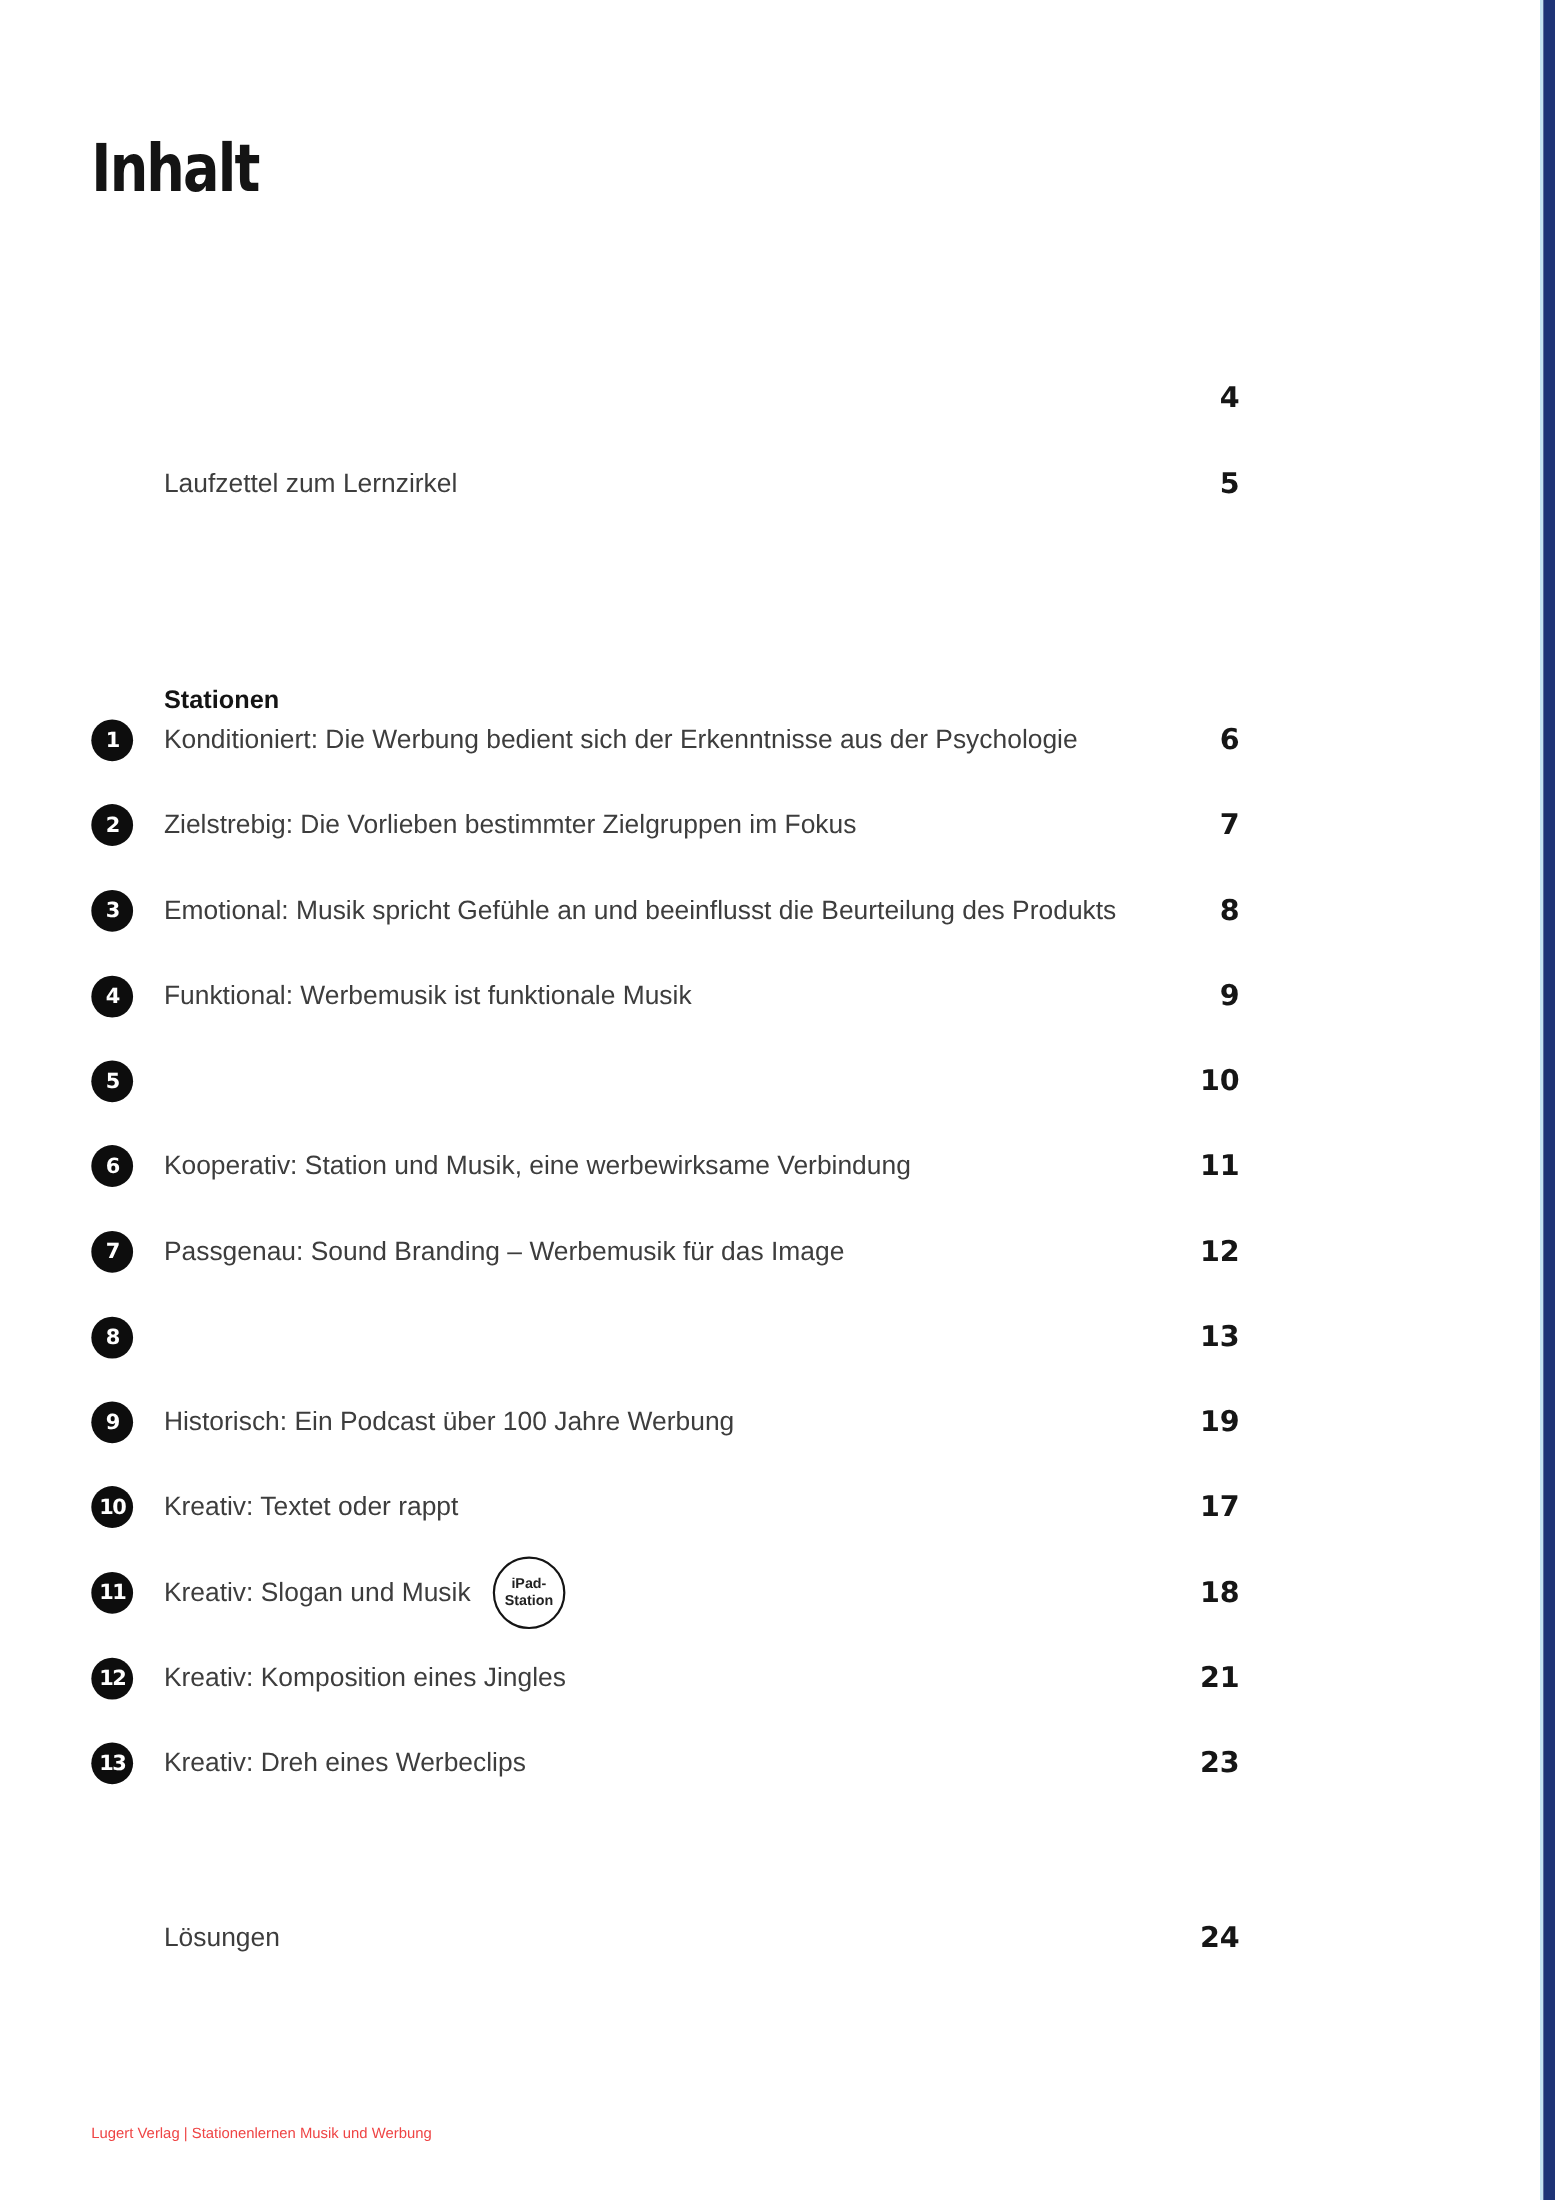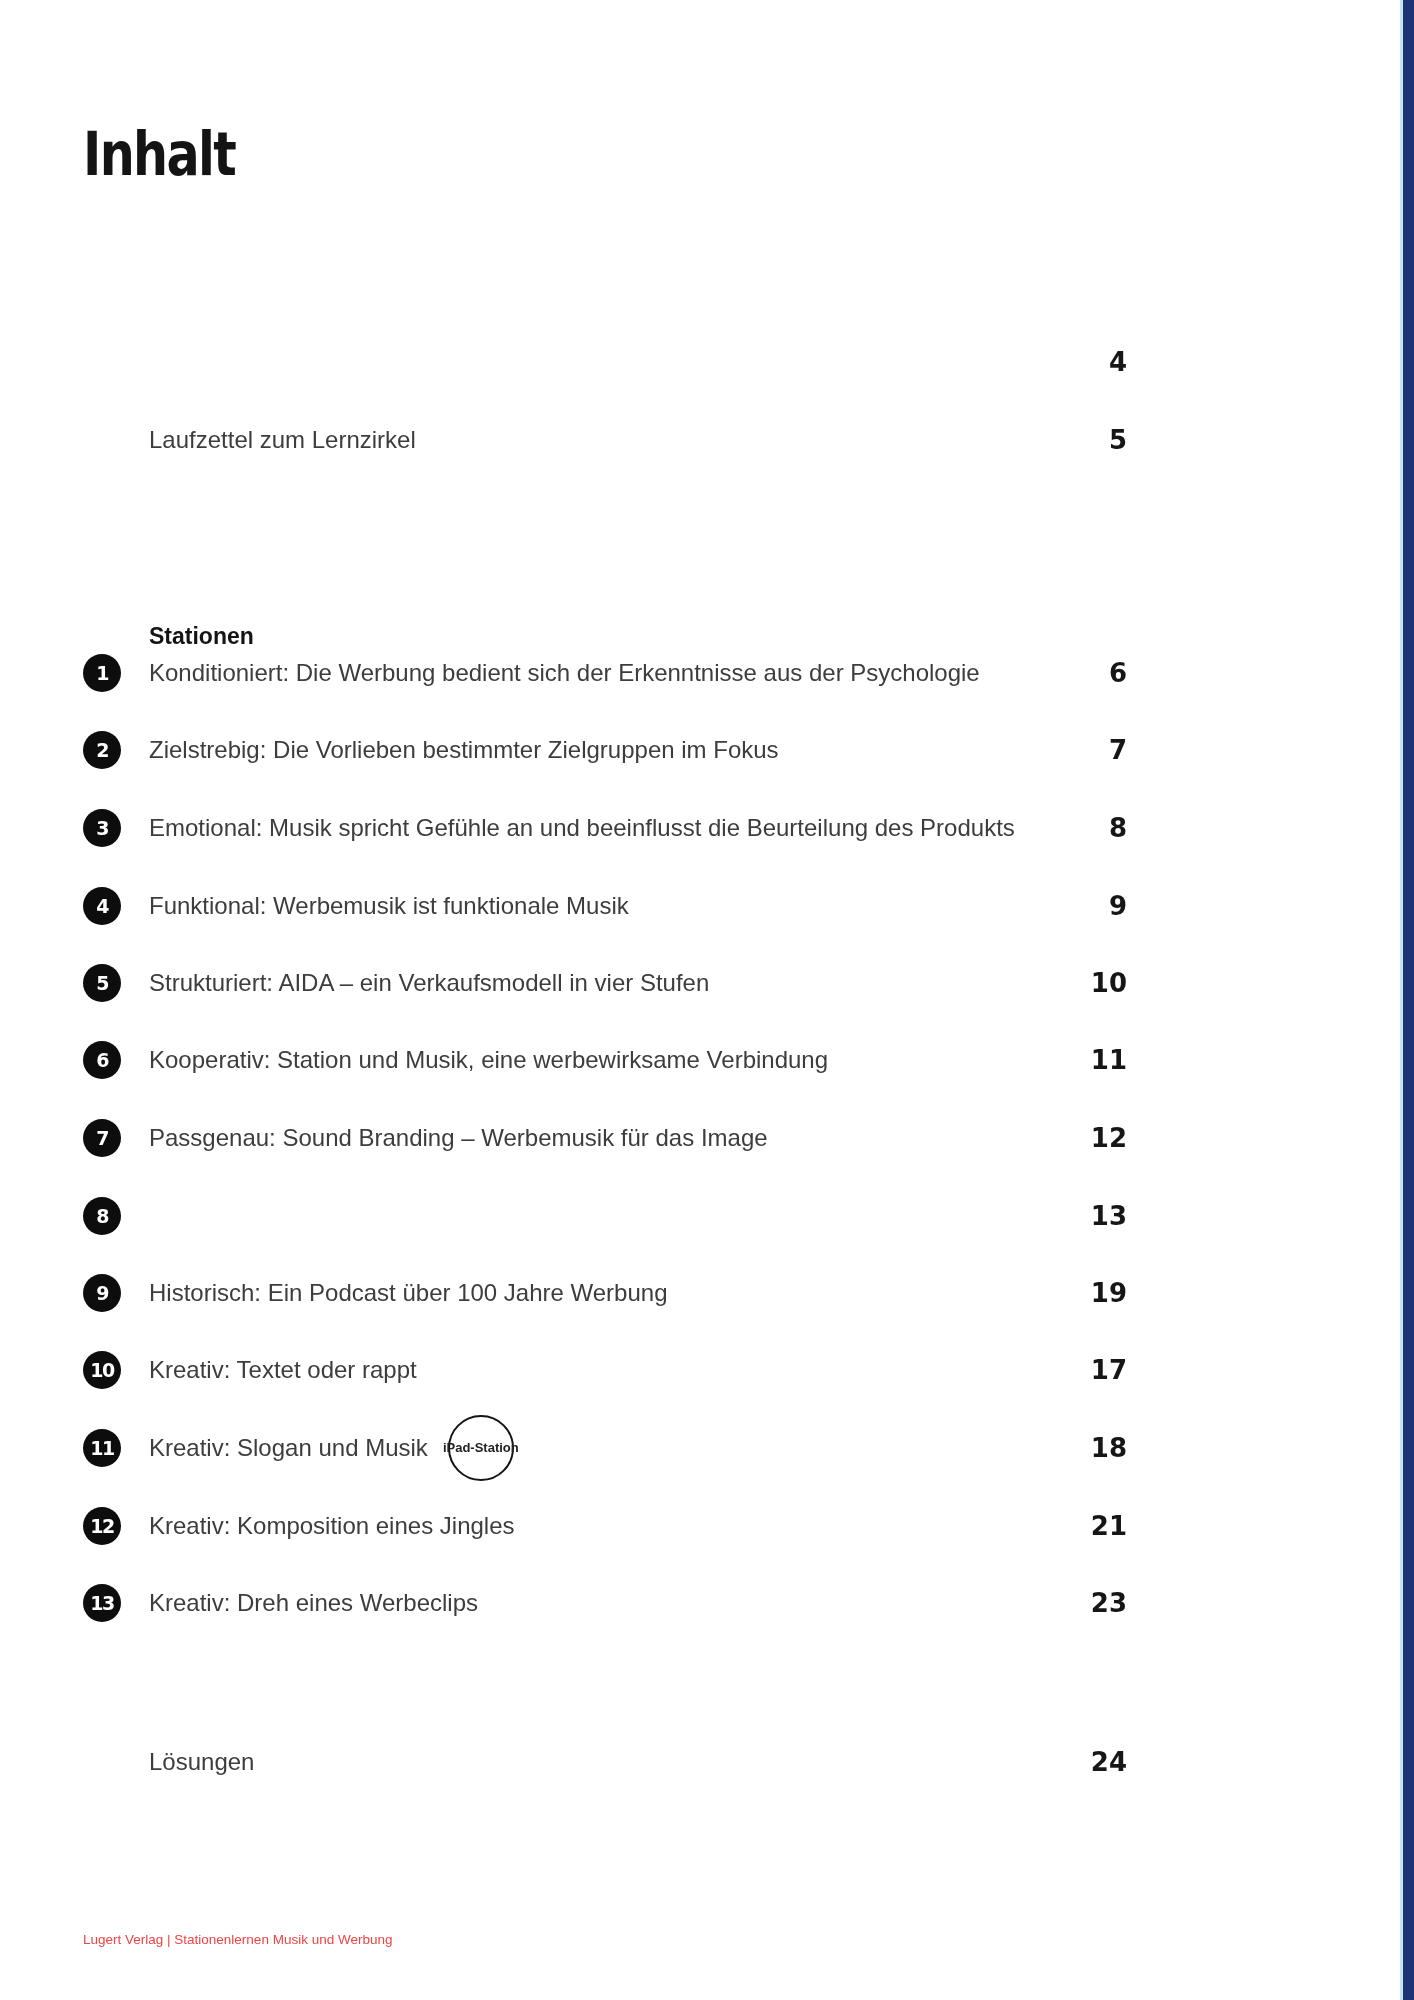--- a/index.html
+++ b/index.html
@@ -53,21 +53,21 @@
   .num-circle span{
     font-family:"DejaVu Sans",sans-serif;
     font-size:19px;font-weight:bold;color:#ffffff;
     letter-spacing:-1.5px;line-height:1;
   }
   .ipad-badge{
     width:62px;height:62px;flex:0 0 62px;
     margin-left:20px;
     border:2px solid #141414;border-radius:50%;
     background:#fff;
-    display:flex;flex-direction:row;align-items:center;justify-content:center;
+    display:flex;flex-direction:column;align-items:center;justify-content:center;
     line-height:1.15;
   }
   .ipad-badge span{
     font-size:13px;font-weight:bold;color:#222222;white-space:nowrap;
   }
   .footer{
     position:absolute;left:83px;top:1932px;
     font-size:13.5px;color:#ef4444;white-space:nowrap;
   }
 
@@ -125,21 +125,20 @@
     <span class="num-circle">
         <span>4</span>
       </span>
     <span class="row-title">Funktional: Werbemusik ist funktionale Musik</span>
     <span class="pagenum">9</span>
   </div>
   <div class="row with-num r-s4">
     <span class="num-circle">
         <span>5</span>
       </span>
-    <span class="row-title">Strukturiert: AIDA – ein Verkaufsmodell in vier Stufen</span>
     <span class="pagenum">10</span>
   </div>
   <div class="row with-num r-s5">
     <span class="num-circle">
         <span>6</span>
       </span>
     <span class="row-title">Kooperativ: Station und Musik, eine werbewirksame Verbindung</span>
     <span class="pagenum">11</span>
   </div>
   <div class="row with-num r-s6">

